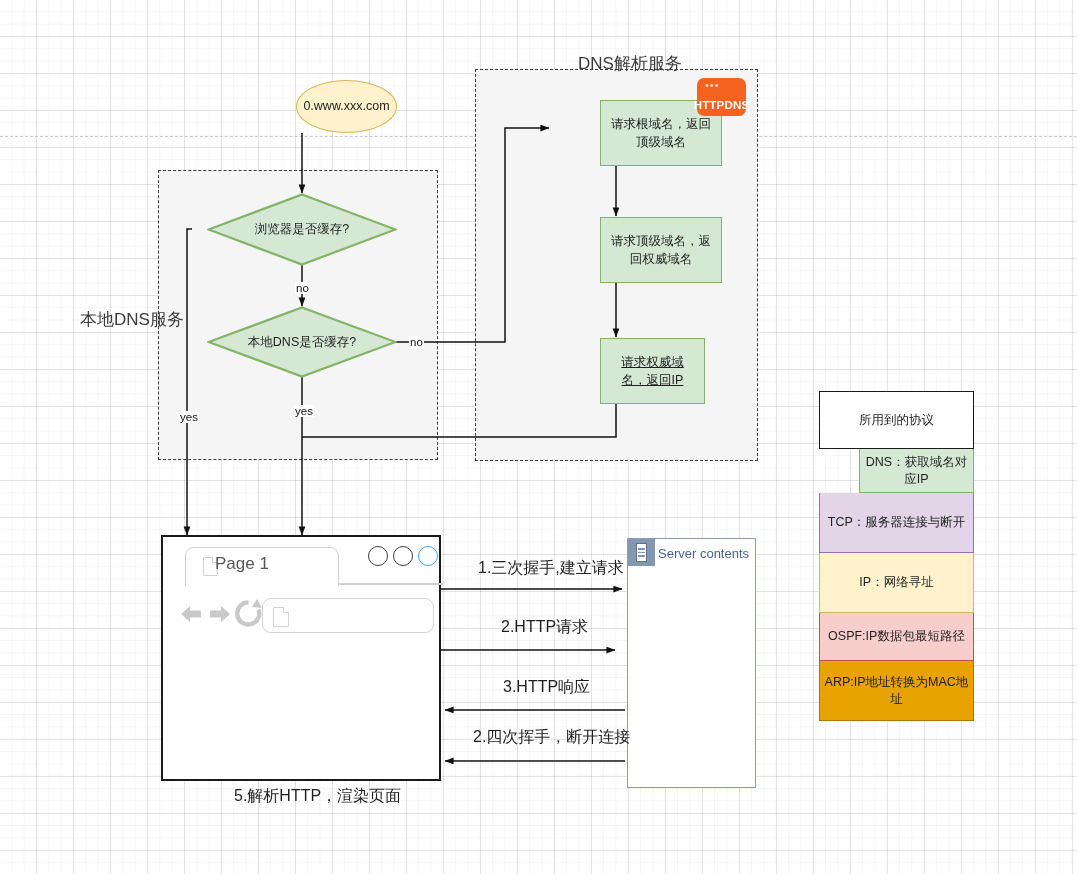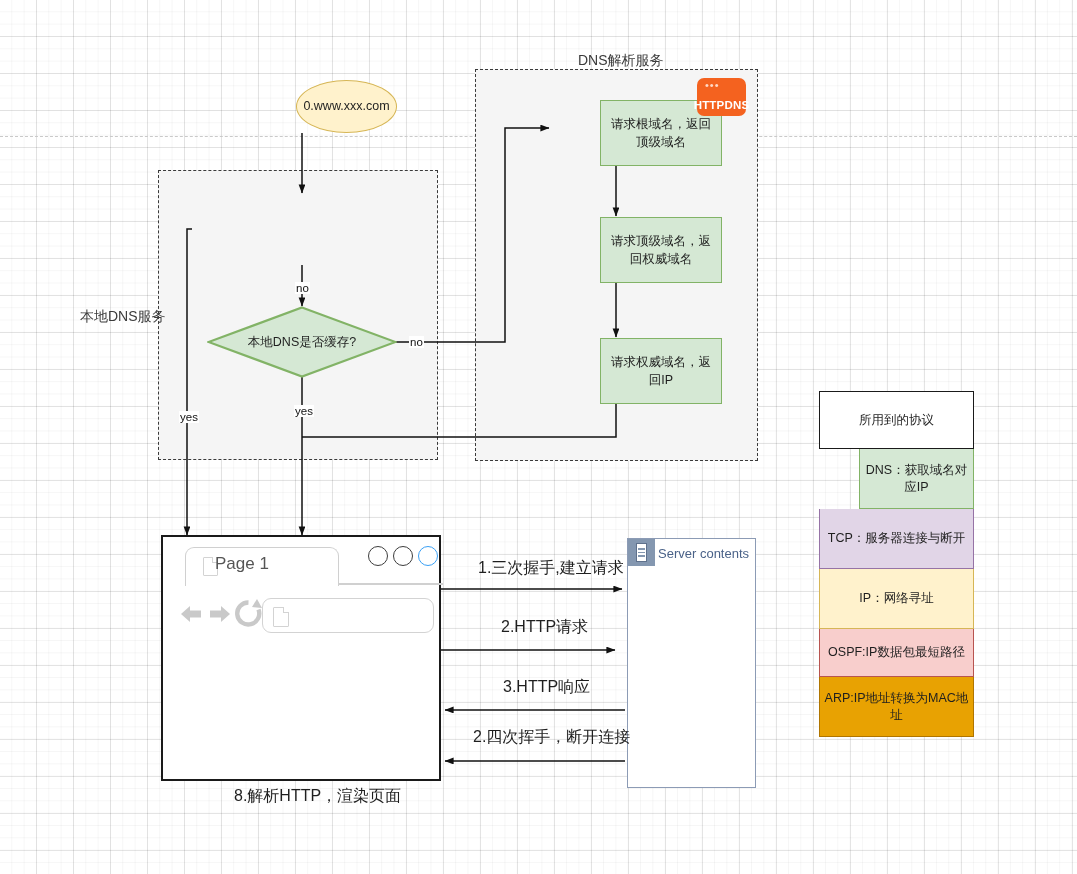--- a/index.html
+++ b/index.html
@@ -26,21 +26,21 @@
   }
   
   .dashbox{
     position:absolute;
     background:#f5f5f5;
     border:1px dashed #3a3a3a;
     box-sizing:border-box;
   }
   .boxlabel{
     position:absolute;
-    font-size:14px;color:#3b3b3b;
+    font-size:17px;color:#3b3b3b;
     white-space:nowrap;
   }
   
   .node{
     position:absolute;box-sizing:border-box;
     display:flex;align-items:center;justify-content:center;
     text-align:center;font-size:12.5px;color:#1f1f1f;
     line-height:1.45;
     margin-left:45px;
   }
@@ -171,40 +171,46 @@
       <path d="M441,650 L615,650" marker-end="url(#ah)"></path>
       <path d="M625,710 L445,710" marker-end="url(#ah)"></path>
       <path d="M625,761 L445,761" marker-end="url(#ah)"></path>
     </g>
   </svg>
 
   <div class="node ellipse" style="left:251px;top:80px;width:101px;height:53px;">
     <span>0.www.xxx.com</span>
   </div>
 
+  <div class="diamond-wrap" style="left:207px;top:193px;width:190px;height:73px;">
+    <svg width="190" height="73" viewBox="0 0 190 73">
+      <polygon points="95,1.5 188.5,36.5 95,71.5 1.5,36.5" fill="#d5e8d4" stroke="#82b366" stroke-width="2.2"></polygon>
+    </svg>
+    <div class="diamond-text">浏览器是否缓存?</div>
+  </div>
 
   <div class="diamond-wrap" style="left:207px;top:306px;width:190px;height:72px;">
     <svg width="190" height="72" viewBox="0 0 190 72">
       <polygon points="95,1.5 188.5,36 95,70.5 1.5,36" fill="#d5e8d4" stroke="#82b366" stroke-width="2.2"></polygon>
     </svg>
     <div class="diamond-text">本地DNS是否缓存?</div>
   </div>
 
   <div class="edgelabel" style="left:295px;top:282px;">no</div>
   <div class="edgelabel" style="left:409px;top:336px;">no</div>
   <div class="edgelabel" style="left:179px;top:411px;">yes</div>
   <div class="edgelabel" style="left:294px;top:405px;">yes</div>
 
   <div class="node rect" style="left:555px;top:100px;width:122px;height:66px;padding:0 10px;">
     <span>请求根域名，返回顶级域名</span>
   </div>
   <div class="node rect" style="left:555px;top:217px;width:122px;height:66px;padding:0 10px;">
     <span>请求顶级域名，返回权威域名</span>
   </div>
-  <div class="node rect" style="left:555px;top:338px;width:122px;height:66px;padding:8px 10px;">
+  <div class="node rect" style="left:555px;top:338px;width:105px;height:66px;padding:8px 10px;text-decoration:underline;">
     <span>请求权威域名，返回IP</span>
   </div>
 
   <div class="httpdns" style="left:697px;top:78px;width:49px;height:38px;">
     <span class="hd-dots">•••</span>
     <span class="hd-text">HTTPDNS</span>
   </div>
 
   <div class="browser" style="left:161px;top:535px;width:280px;height:246px;">
     <div class="browser-tabstrip"></div>
@@ -222,42 +228,42 @@
     <svg class="navicon" style="left:44px;top:66px;" width="25" height="22" viewBox="0 0 25 22">
       <path d="M23,11 L14,3 L14,7.5 L3,7.5 L3,14.5 L14,14.5 L14,19 z" fill="#c9c9c9"></path>
     </svg>
     <svg class="navicon" style="left:72px;top:62px;" width="27" height="29" viewBox="0 0 27 29">
       <path d="M13.5,3.5 a11,11 0 1 0 10,7" stroke="#c9c9c9" stroke-width="4.4" fill="none" stroke-linecap="butt"></path>
       <path d="M22,0 L27,9 L17,8 z" fill="#c9c9c9"></path>
     </svg>
     <div class="urlbar" style="left:99px;top:61px;width:172px;height:35px;"></div>
     <div class="pageicon" style="left:110px;top:70px;width:14px;height:18px;"></div>
   </div>
-  <div class="steplabel" style="left:234px;top:786px;">8.解析HTTP，渲染页面</div>
+  <div class="steplabel" style="left:234px;top:786px;">5.解析HTTP，渲染页面</div>
 
   <div class="server-box" style="left:627px;top:538px;width:129px;height:250px;"></div>
   <div class="server-icon" style="left:628px;top:539px;width:27px;height:27px;">
     <span class="rack">
         <i></i>
         <i></i>
         <i></i>
       </span>
   </div>
   <div class="server-label" style="left:658px;top:546px;">Server contents</div>
 
   <div class="steplabel" style="left:478px;top:558px;">1.三次握手,建立请求</div>
   <div class="steplabel" style="left:501px;top:617px;">2.HTTP请求</div>
   <div class="steplabel" style="left:503px;top:677px;">3.HTTP响应</div>
   <div class="steplabel" style="left:473px;top:727px;">2.四次挥手，断开连接</div>
 
   <div class="legend" style="left:819px;top:391px;width:155px;">
     <div class="legend-row" style="height:58px;background:#ffffff;border:1.8px solid #1a1a1a;">
       <span>所用到的协议</span>
     </div>
-    <div class="legend-row" style="height:60px;background:#d5e8d4;border:1.2px solid #82b366;border-top:none;margin-left:40px;">
+    <div class="legend-row" style="height:44px;background:#d5e8d4;border:1.2px solid #82b366;border-top:none;margin-left:40px;">
       <span>DNS：获取域名对应IP</span>
     </div>
     <div class="legend-row" style="height:60px;background:#e1d5e7;border:1.2px solid #9673a6;border-top:none;">
       <span>TCP：服务器连接与断开</span>
     </div>
     <div class="legend-row" style="height:60px;background:#fff2cc;border:1.2px solid #d6b656;border-top:none;">
       <span>IP：网络寻址</span>
     </div>
     <div class="legend-row" style="height:48px;background:#f8cecc;border:1.2px solid #b85450;border-top:none;">
       <span>OSPF:IP数据包最短路径</span>

